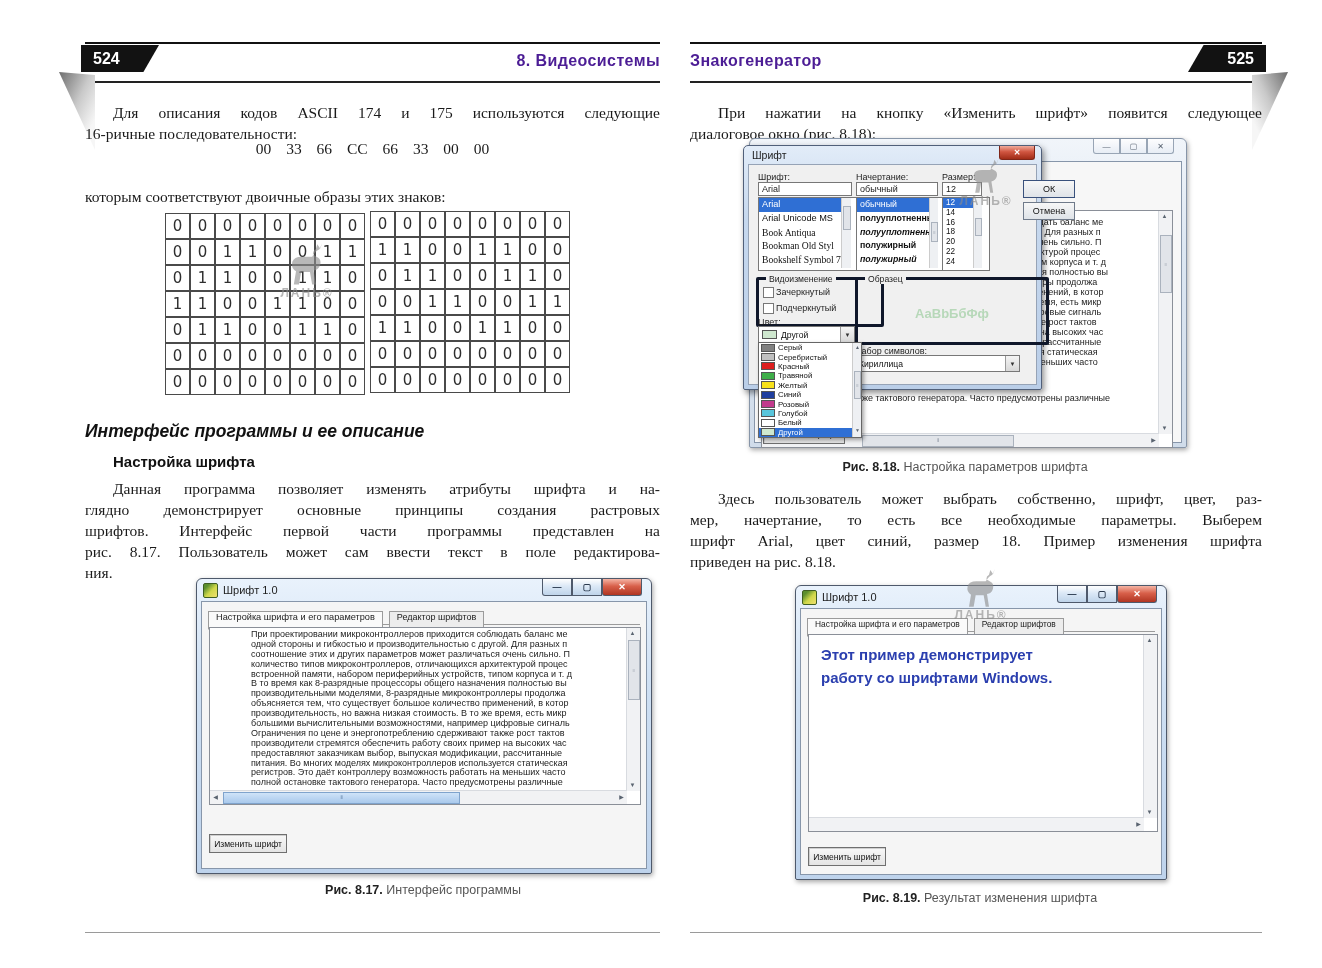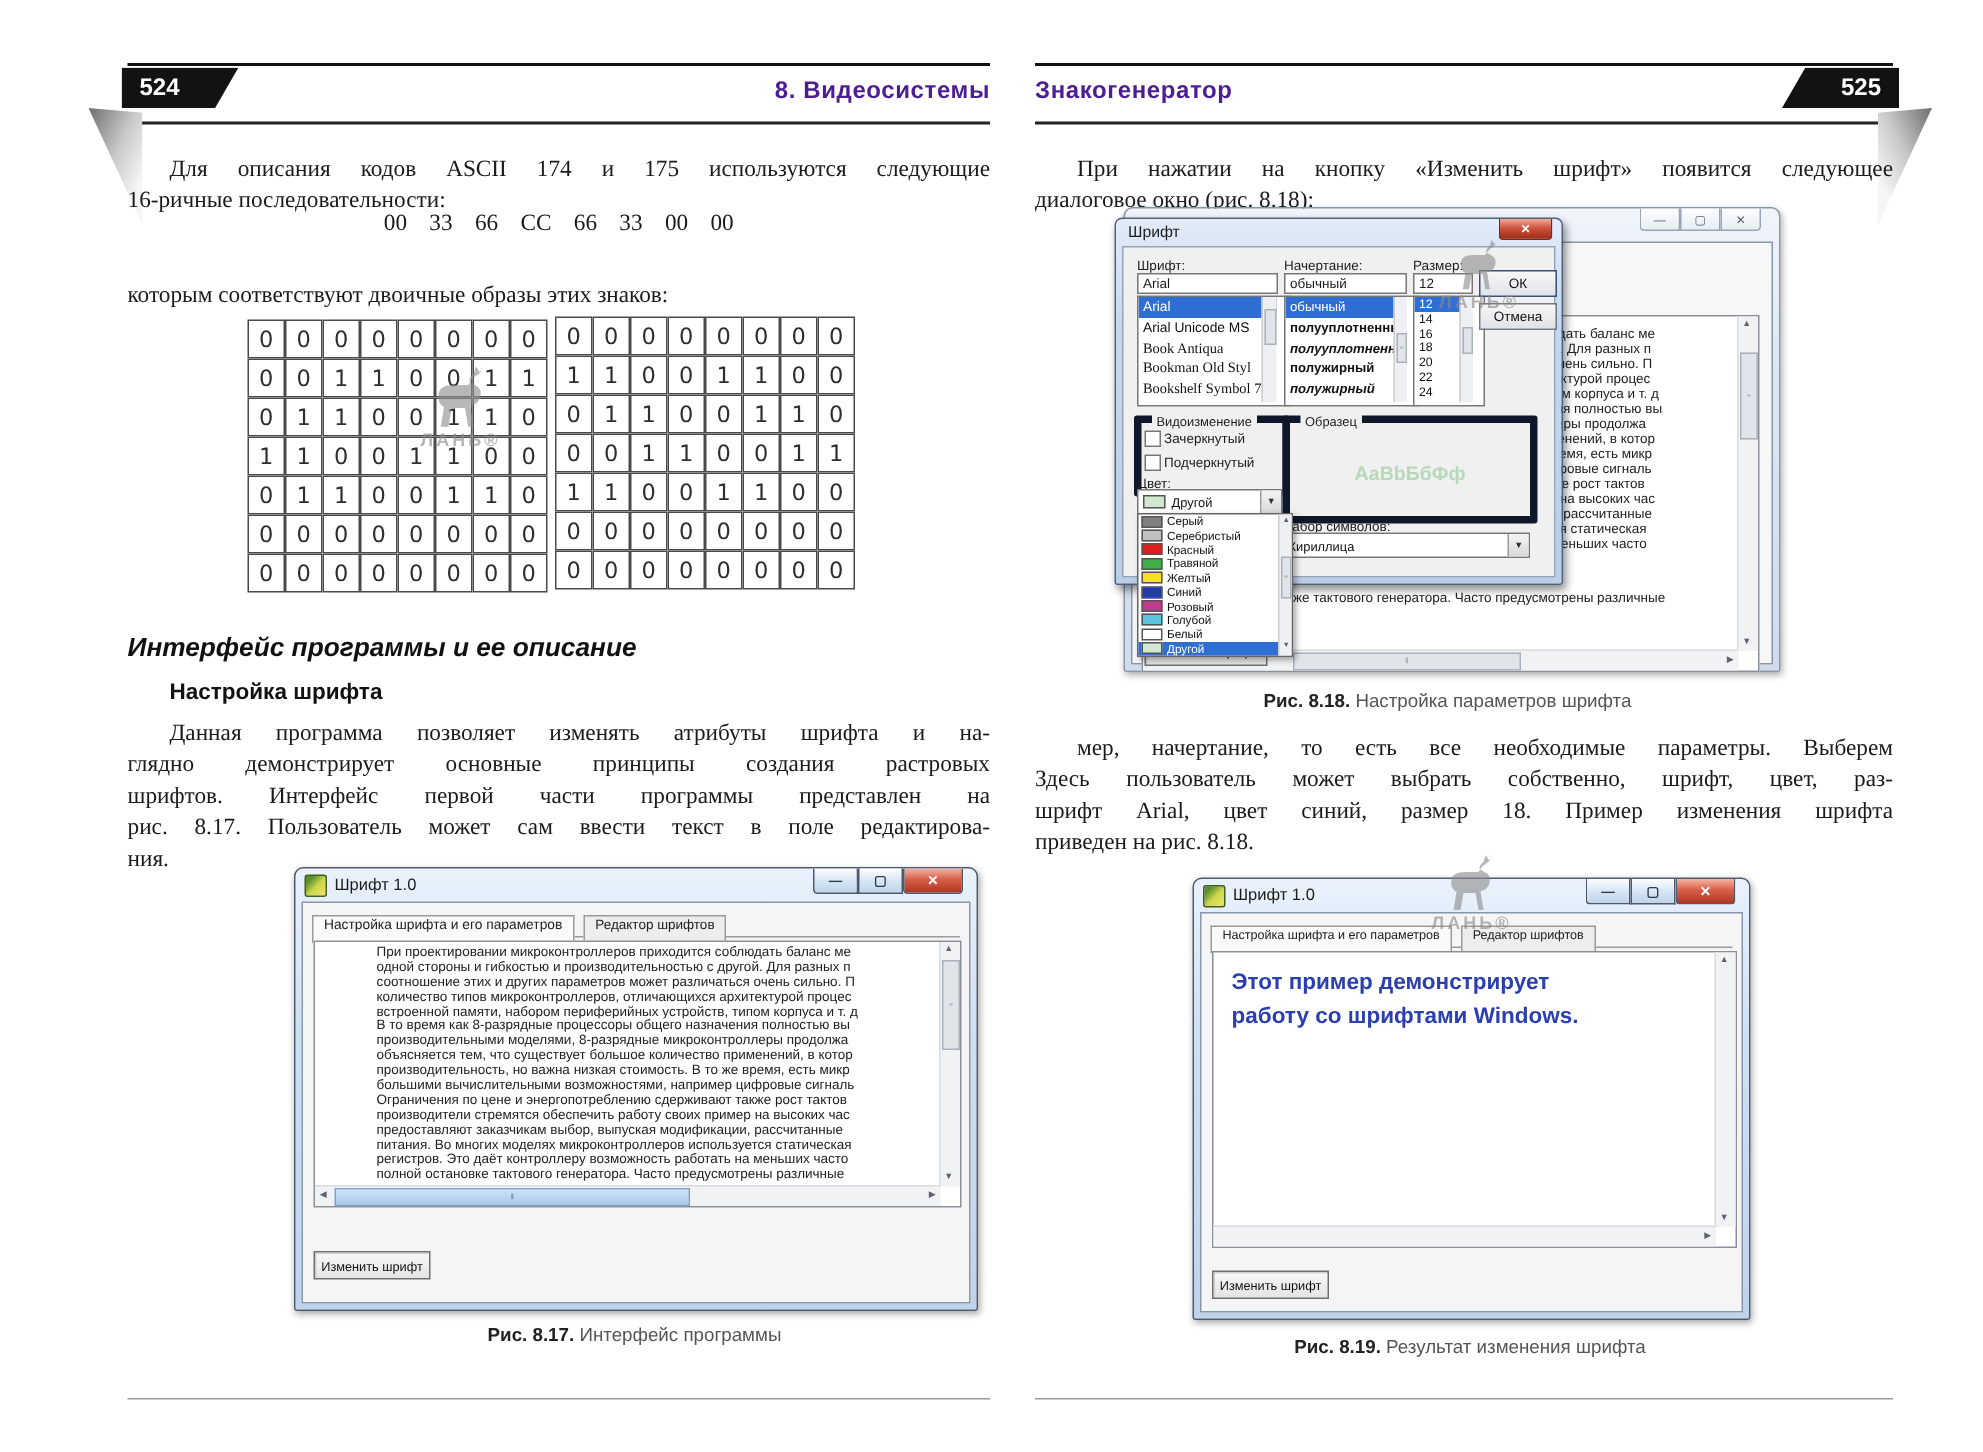--- a/index.html
+++ b/index.html
@@ -75,36 +75,36 @@
   .dbody{position:absolute;left:4px;right:4px;top:18px;bottom:4px;background:#f0f0f0;border:1px solid #96a3b6;}
   .lbl{position:absolute;font:9px "Liberation Sans",sans-serif;color:#1e1e1e;white-space:nowrap;}
   .inp{position:absolute;background:#fff;border:1px solid #777;font:9px "Liberation Sans",sans-serif;
        line-height:12px;height:12px;padding:0 3px;white-space:nowrap;overflow:hidden;}
   .list{position:absolute;background:#fff;border:1px solid #777;overflow:hidden;}
   .li{font:9.2px "Liberation Sans",sans-serif;height:13.8px;line-height:13.8px;padding:0 3px;white-space:nowrap;overflow:hidden;color:#111;}
   .li.sel{background:#2f6fd4;color:#fff;}
   .list.serifed .li:nth-child(n+3){font-family:"Liberation Serif",serif;font-size:9.6px;}
   .list.stylel .li{font-size:8.8px;}
   .list.sizel .li{height:9.8px;line-height:9.8px;font-size:8.2px;}
-  .grp{position:absolute;border:5px solid #0f172a;border-radius:2px;}
+  .grp{position:absolute;border:3px solid #0f172a;border-radius:2px;padding-left:28px;}
   .grp-t{position:absolute;top:-6px;left:7px;background:#f0f0f0;padding:0 3px;font:8.6px "Liberation Sans",sans-serif;color:#1e1e1e;}
   .cbx{position:absolute;width:9px;height:9px;background:#fff;border:1px solid #777;}
   .combo{position:absolute;background:#fff;border:1px solid #777;display:flex;align-items:center;
          font:8.6px "Liberation Sans",sans-serif;color:#111;padding-left:3px;}
   .combo .dd{margin-left:auto;width:13px;align-self:stretch;background:linear-gradient(#f4f4f4,#d8d8d8);
          border-left:1px solid #9a9a9a;display:flex;align-items:center;justify-content:center;font-size:6px;color:#333;}
   .sw{display:inline-block;width:13px;height:7px;border:1px solid #555;margin-right:4px;flex:none;}
   .ddl{position:absolute;background:#fff;border:1px solid #666;box-shadow:2px 2px 4px rgba(0,0,0,.35);z-index:40;}
   .ci{display:flex;align-items:center;height:9.4px;padding:0 2px;font:7.8px "Liberation Sans",sans-serif;color:#111;}
   .ci .sw{width:12px;height:6px;margin-right:3px;}
   .ci.sel{background:#2f6fd4;color:#fff;}
   .ddl .sb{position:absolute;top:0;right:0;bottom:0;width:8px;background:#eef0f3;border-left:1px solid #ccc;}
   .sample{position:absolute;left:0;right:0;top:26px;text-align:center;font:bold 13px "Liberation Sans",sans-serif;color:#b7d8b9;}
   .okbtn{position:absolute;background:linear-gradient(#f7f7f7,#dfe3e8);border:1px solid #39517c;
-         font:9px "Liberation Sans",sans-serif;display:flex;align-items:center;justify-content:center;color:#111;}
+         font:9px "Liberation Sans",sans-serif;display:flex;align-items:center;justify-content:center;color:#111;margin-left:37px;}
   .okbtn.sec{border-color:#6f7a8a;}
   .win7.inactive{background:linear-gradient(#f1f5fa,#dde7f2 35%,#d0dcea);border-color:#8795a8;}
   .cbI{width:25px;height:14px;border:1px solid #98a5b5;border-top:none;background:linear-gradient(#fdfdfe,#e7edf5);
        display:flex;align-items:center;justify-content:center;font:8px "Liberation Sans",sans-serif;color:#55606e;}
 
   
   .wm{position:absolute;z-index:60;text-align:center;opacity:.62;pointer-events:none;}
   .wm .wmt{font:bold 12px "Liberation Sans",sans-serif;color:#8b8b8b;letter-spacing:2px;}
   .wm svg{display:block;margin:0 auto;}
 </style>
@@ -489,22 +489,22 @@
         </div>
       </div>
     </div>
 
     <div class="cap" style="left:53px;width:444px;top:420px;">
       <b>Рис. 8.18.</b>
       <span>Настройка параметров шрифта</span>
     </div>
 
     <div class="para" style="position:absolute;left:0;right:0;top:448px;">
+        <div class="bl">Здесь пользователь может выбрать собственно, шрифт, цвет, раз-</div>
         <div class="bl">мер, начертание, то есть все необходимые параметры. Выберем</div>
-        <div class="bl">Здесь пользователь может выбрать собственно, шрифт, цвет, раз-</div>
         <div class="bl">шрифт Arial, цвет синий, размер 18. Пример изменения шрифта</div>
         <div class="bl">приведен на рис. 8.18.</div>
       </div>
 
     <div class="win7" style="left:105px;top:545px;width:370px;height:293px;">
       <div class="tbar">
         <span class="appico"></span>
         <span>Шрифт 1.0</span>
       </div>
       <div class="capbtns">

